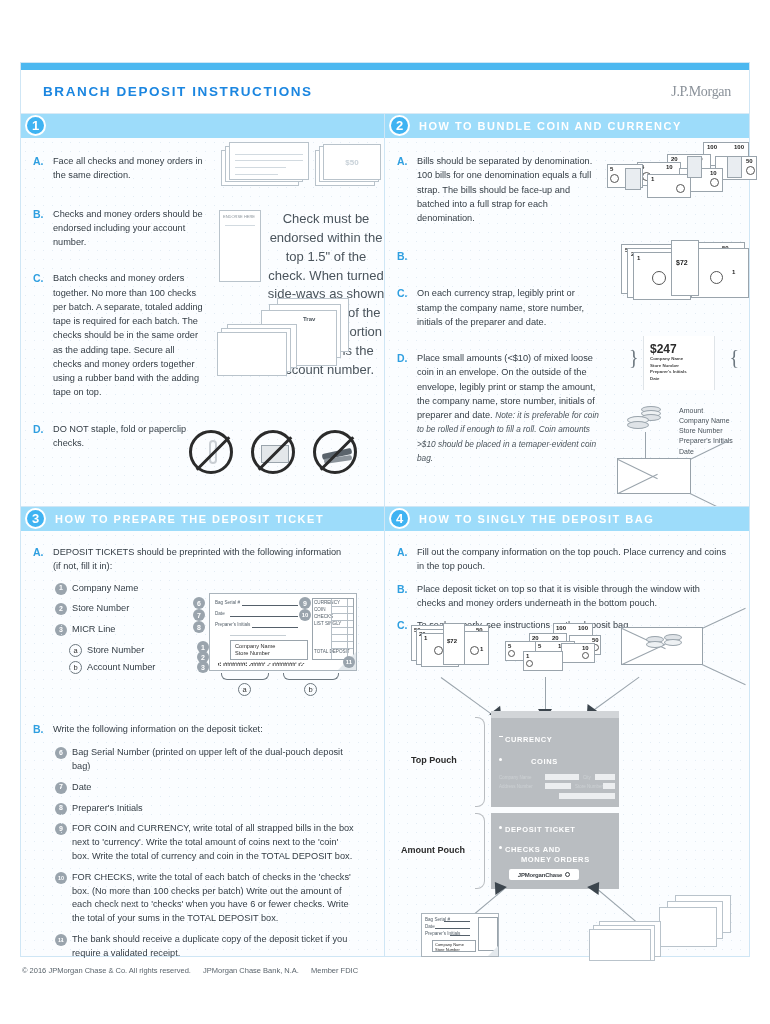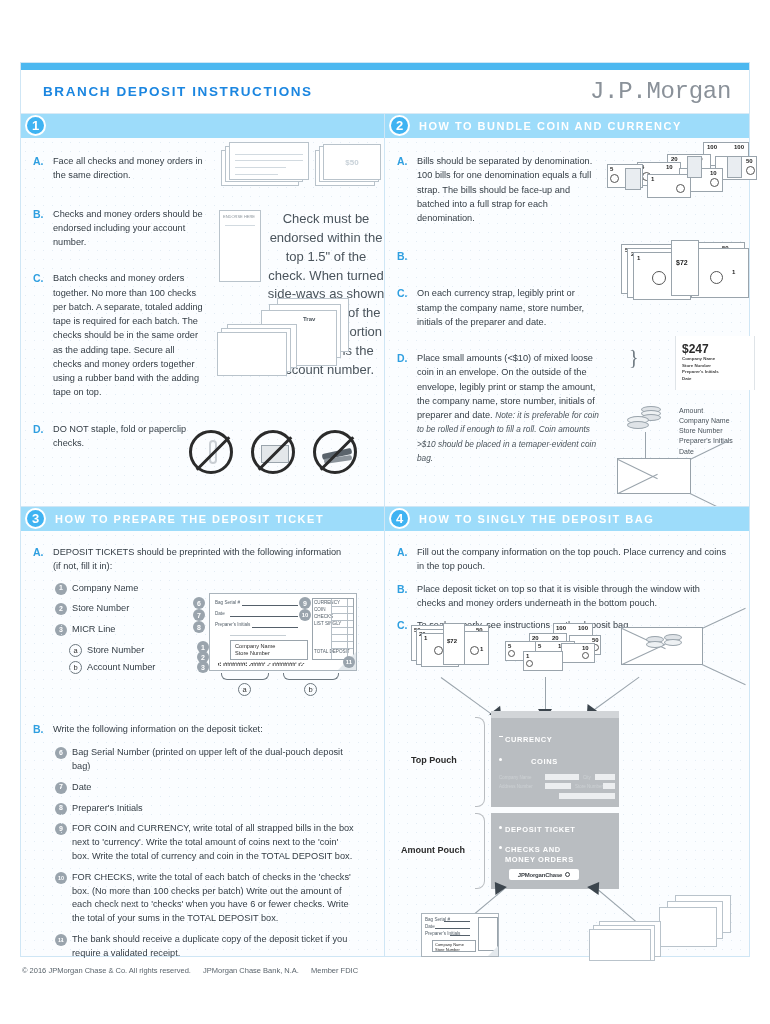--- a/index.html
+++ b/index.html
@@ -18,21 +18,21 @@
   
   .masthead {
     height:44px; background:#ffffff; display:flex; align-items:center;
     justify-content:space-between; padding:0 18px 0 22px;
     border-bottom:1px solid #d9eaf6;
   }
   .masthead-title {
     color:#1b86e0; font-size:13.5px; font-weight:bold; letter-spacing:1.6px;
   }
   .brandmark {
-    font-family:Liberation Mono, monospace; font-size:24px; color:#8a9199;
+    font-family:Liberation Serif, serif; font-size:14px; color:#8a9199;
     letter-spacing:-0.3px; white-space:nowrap;
   }
 
   
   .grid { display:grid; grid-template-columns:1fr 1fr; }
   .quad { position:relative; background:#fbfdff; }
   .quad.left { border-right:1px solid #cfe6f5; }
   .quad.row2 { border-top:1px solid #cfe6f5; }
 
   
@@ -317,21 +317,21 @@
               <span class="oval" style="left:18px;top:22px;width:13px;height:13px;"></span>
             </div>
           <div class="strap" style="left:50px;top:2px;width:28px;height:56px;background:#fff;">
             <span style="position:absolute;left:4px;top:18px;font-size:7px;font-weight:bold;color:#222;">$72</span>
           </div>
         </div>
 
         <div class="art" style="left:244px; top:198px; width:110px; height:56px;">
           <div class="brace" style="left:0;top:10px;">}</div>
           <div class="brace" style="right:0;top:10px;">{</div>
-          <div style="position:absolute;left:14px;top:0;width:80px;height:54px;background:#fff;border-left:1px solid #dfe4e8;border-right:1px solid #dfe4e8;margin-left:32px;">
+          <div style="position:absolute;left:14px;top:0;width:72px;height:54px;background:#fff;border-left:1px solid #dfe4e8;border-right:1px solid #dfe4e8;">
             <div style="font-size:12px;font-weight:bold;color:#2b2b2b;padding:6px 0 0 6px;">$247</div>
             <div style="font-size:4.4px;color:#444;padding-left:6px;line-height:1.5;font-weight:bold;">
               <div>Company Name</div>
               <div>Store Number</div>
               <div>Preparer's Initials</div>
               <div>Date</div>
             </div>
           </div>
         </div>
 
@@ -594,21 +594,21 @@
               <div style="position:absolute;left:60px;top:18px;width:56px;height:6px;background:#eceef0;"></div>
             </div>
           </div>
           <div style="position:absolute;left:98px;top:88px;width:128px;height:7px;background:#d2d5d8;"></div>
           <div class="pouch-label" style="left:18px;top:132px;">Top Pouch</div>
           <div style="position:absolute;left:82px;top:94px;width:10px;height:90px;border:1px solid #b9bdc1;border-left:none;border-radius:0 8px 8px 0;"></div>
 
           <div class="pouch" style="left:98px;top:190px;width:128px;height:76px;">
             <div class="ptxt" style="left:14px;top:12px;">DEPOSIT TICKET</div>
             <div class="ptxt" style="left:14px;top:32px;">CHECKS AND</div>
-            <div class="ptxt" style="left:14px;top:42px;">MONEY ORDERS</div>
+            <div class="ptxt" style="left:30px;top:42px;">MONEY ORDERS</div>
             <div style="position:absolute;left:8px;top:13px;width:3px;height:3px;background:#fff;border-radius:50%;"></div>
             <div style="position:absolute;left:8px;top:33px;width:3px;height:3px;background:#fff;border-radius:50%;"></div>
             <div class="logo-chip" style="left:18px;top:56px;width:70px;height:11px;">
               <span>JPMorganChase</span>
               <span style="margin-left:3px;display:inline-block;width:5px;height:5px;border:1px solid #3a3f44;border-radius:50%;"></span>
             </div>
           </div>
           <div style="position:absolute;left:82px;top:190px;width:10px;height:76px;border:1px solid #b9bdc1;border-left:none;border-radius:0 8px 8px 0;"></div>
           <div class="pouch-label" style="left:8px;top:222px;">Amount Pouch</div>
 

